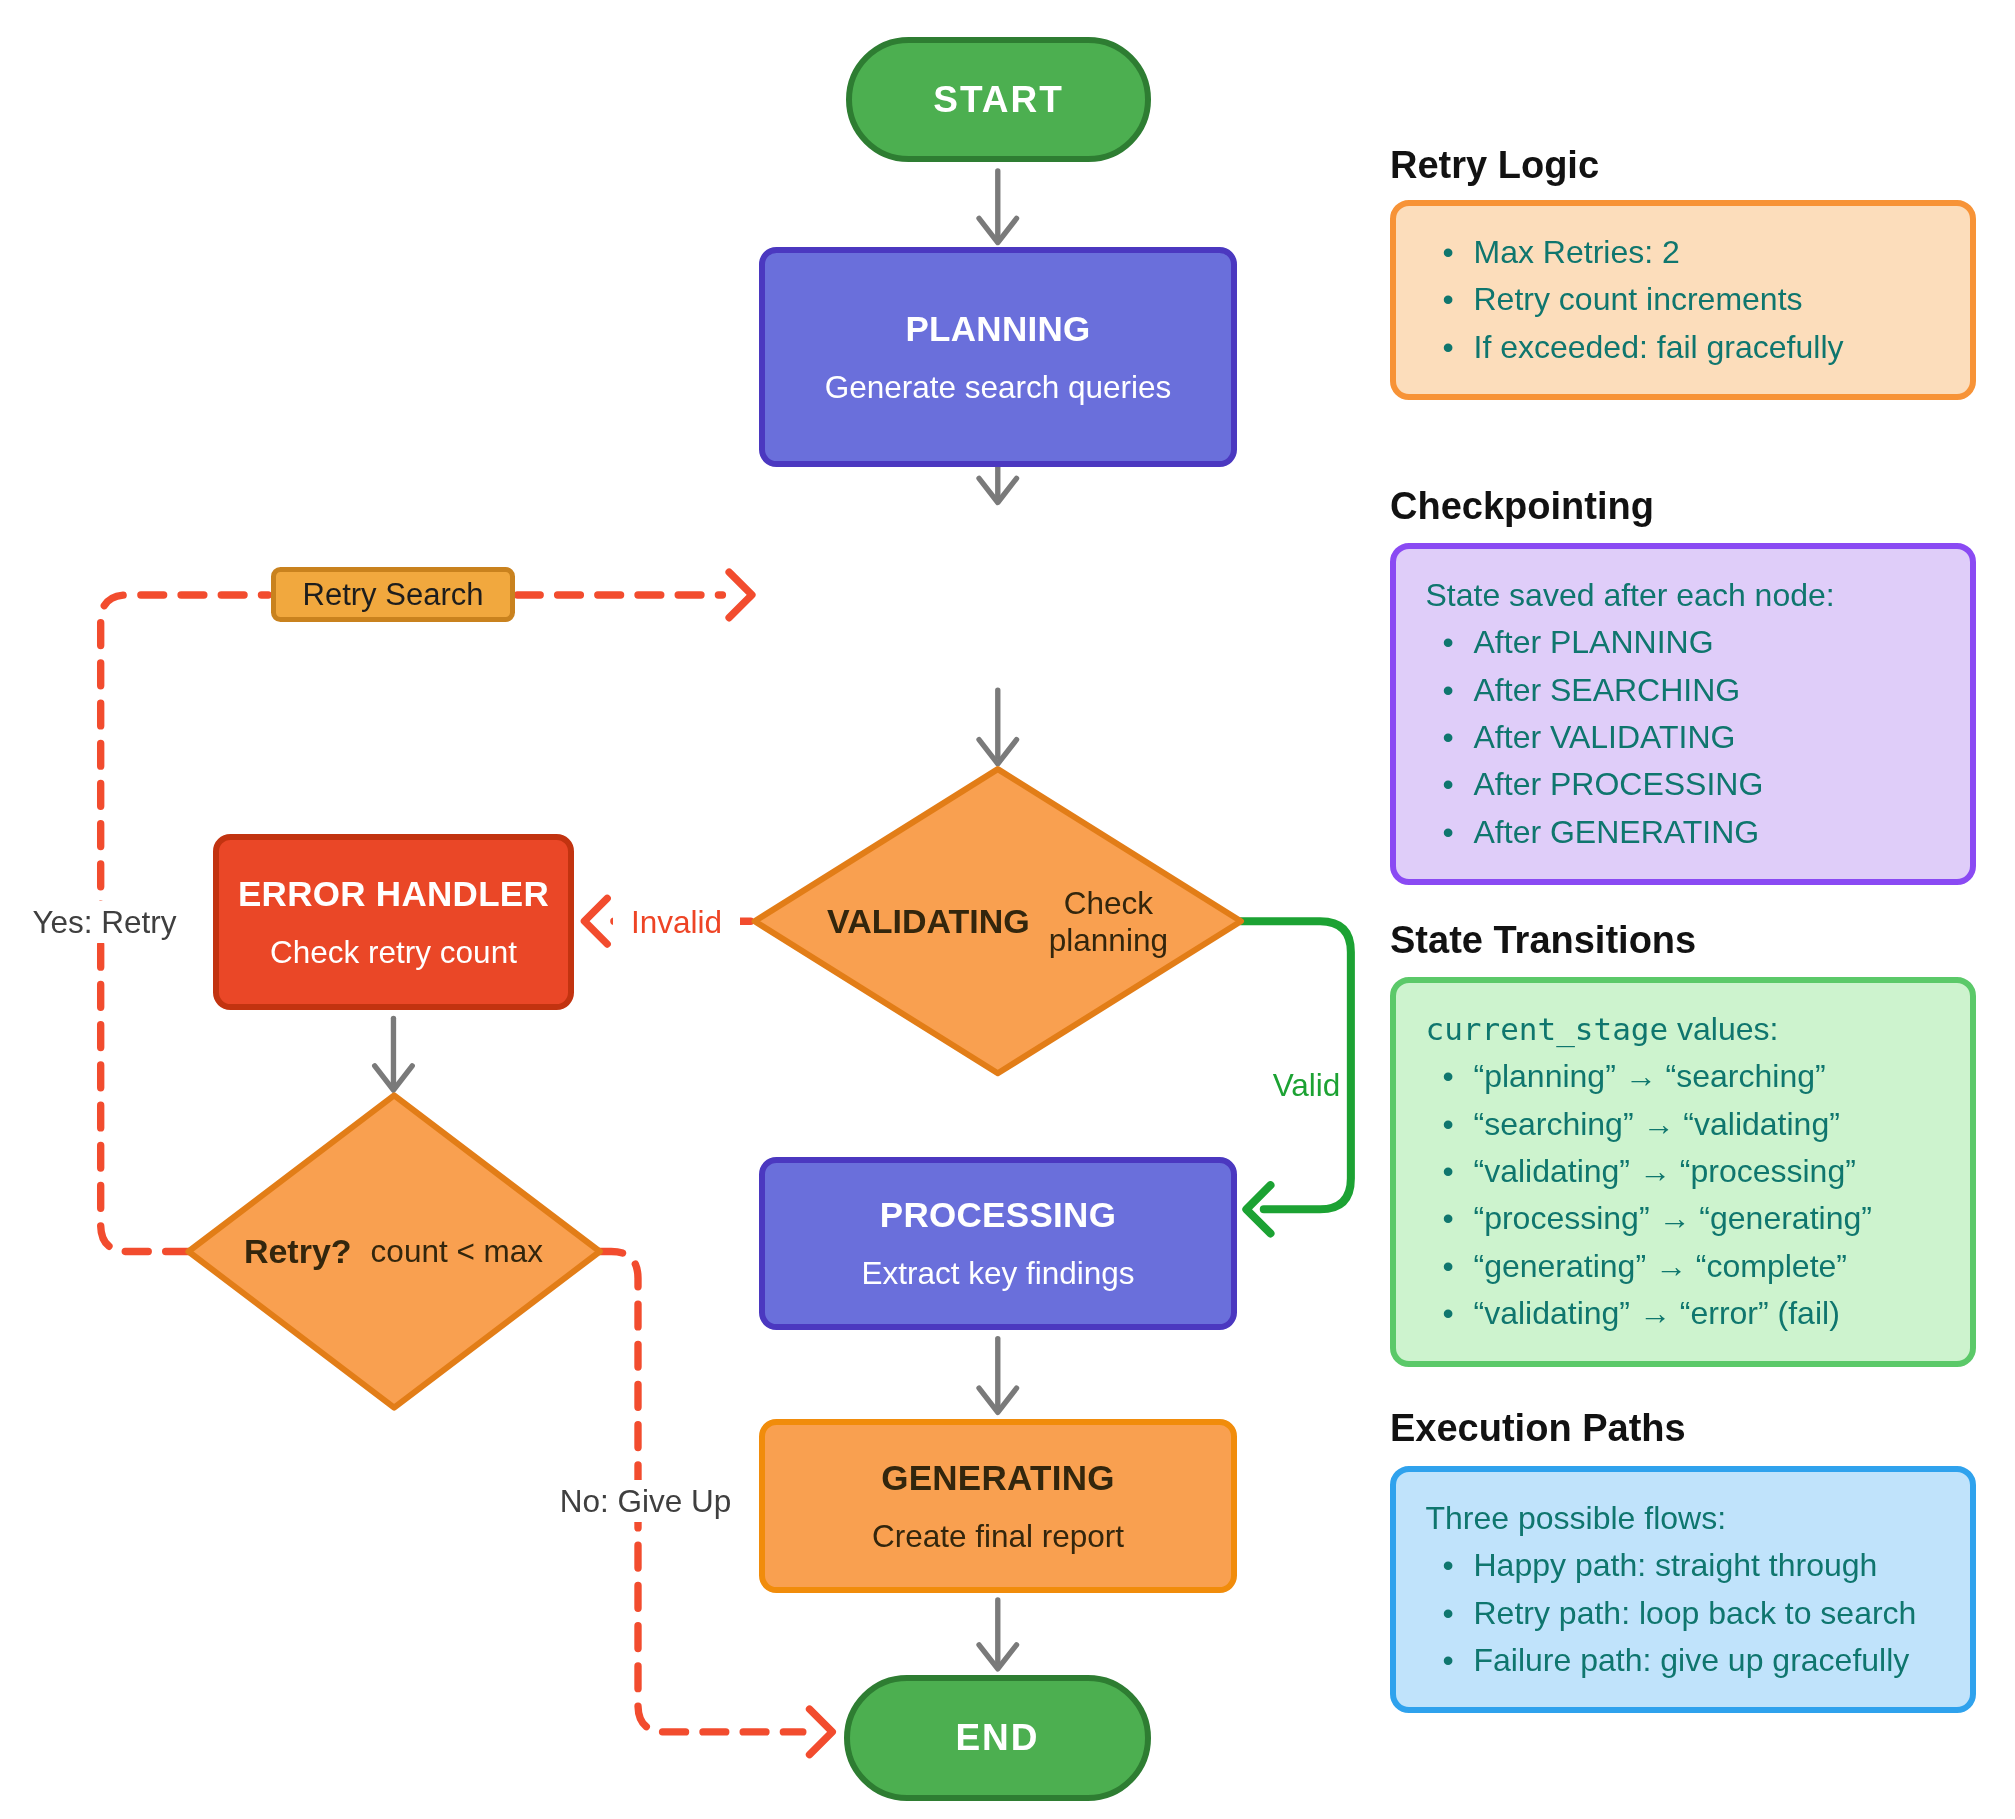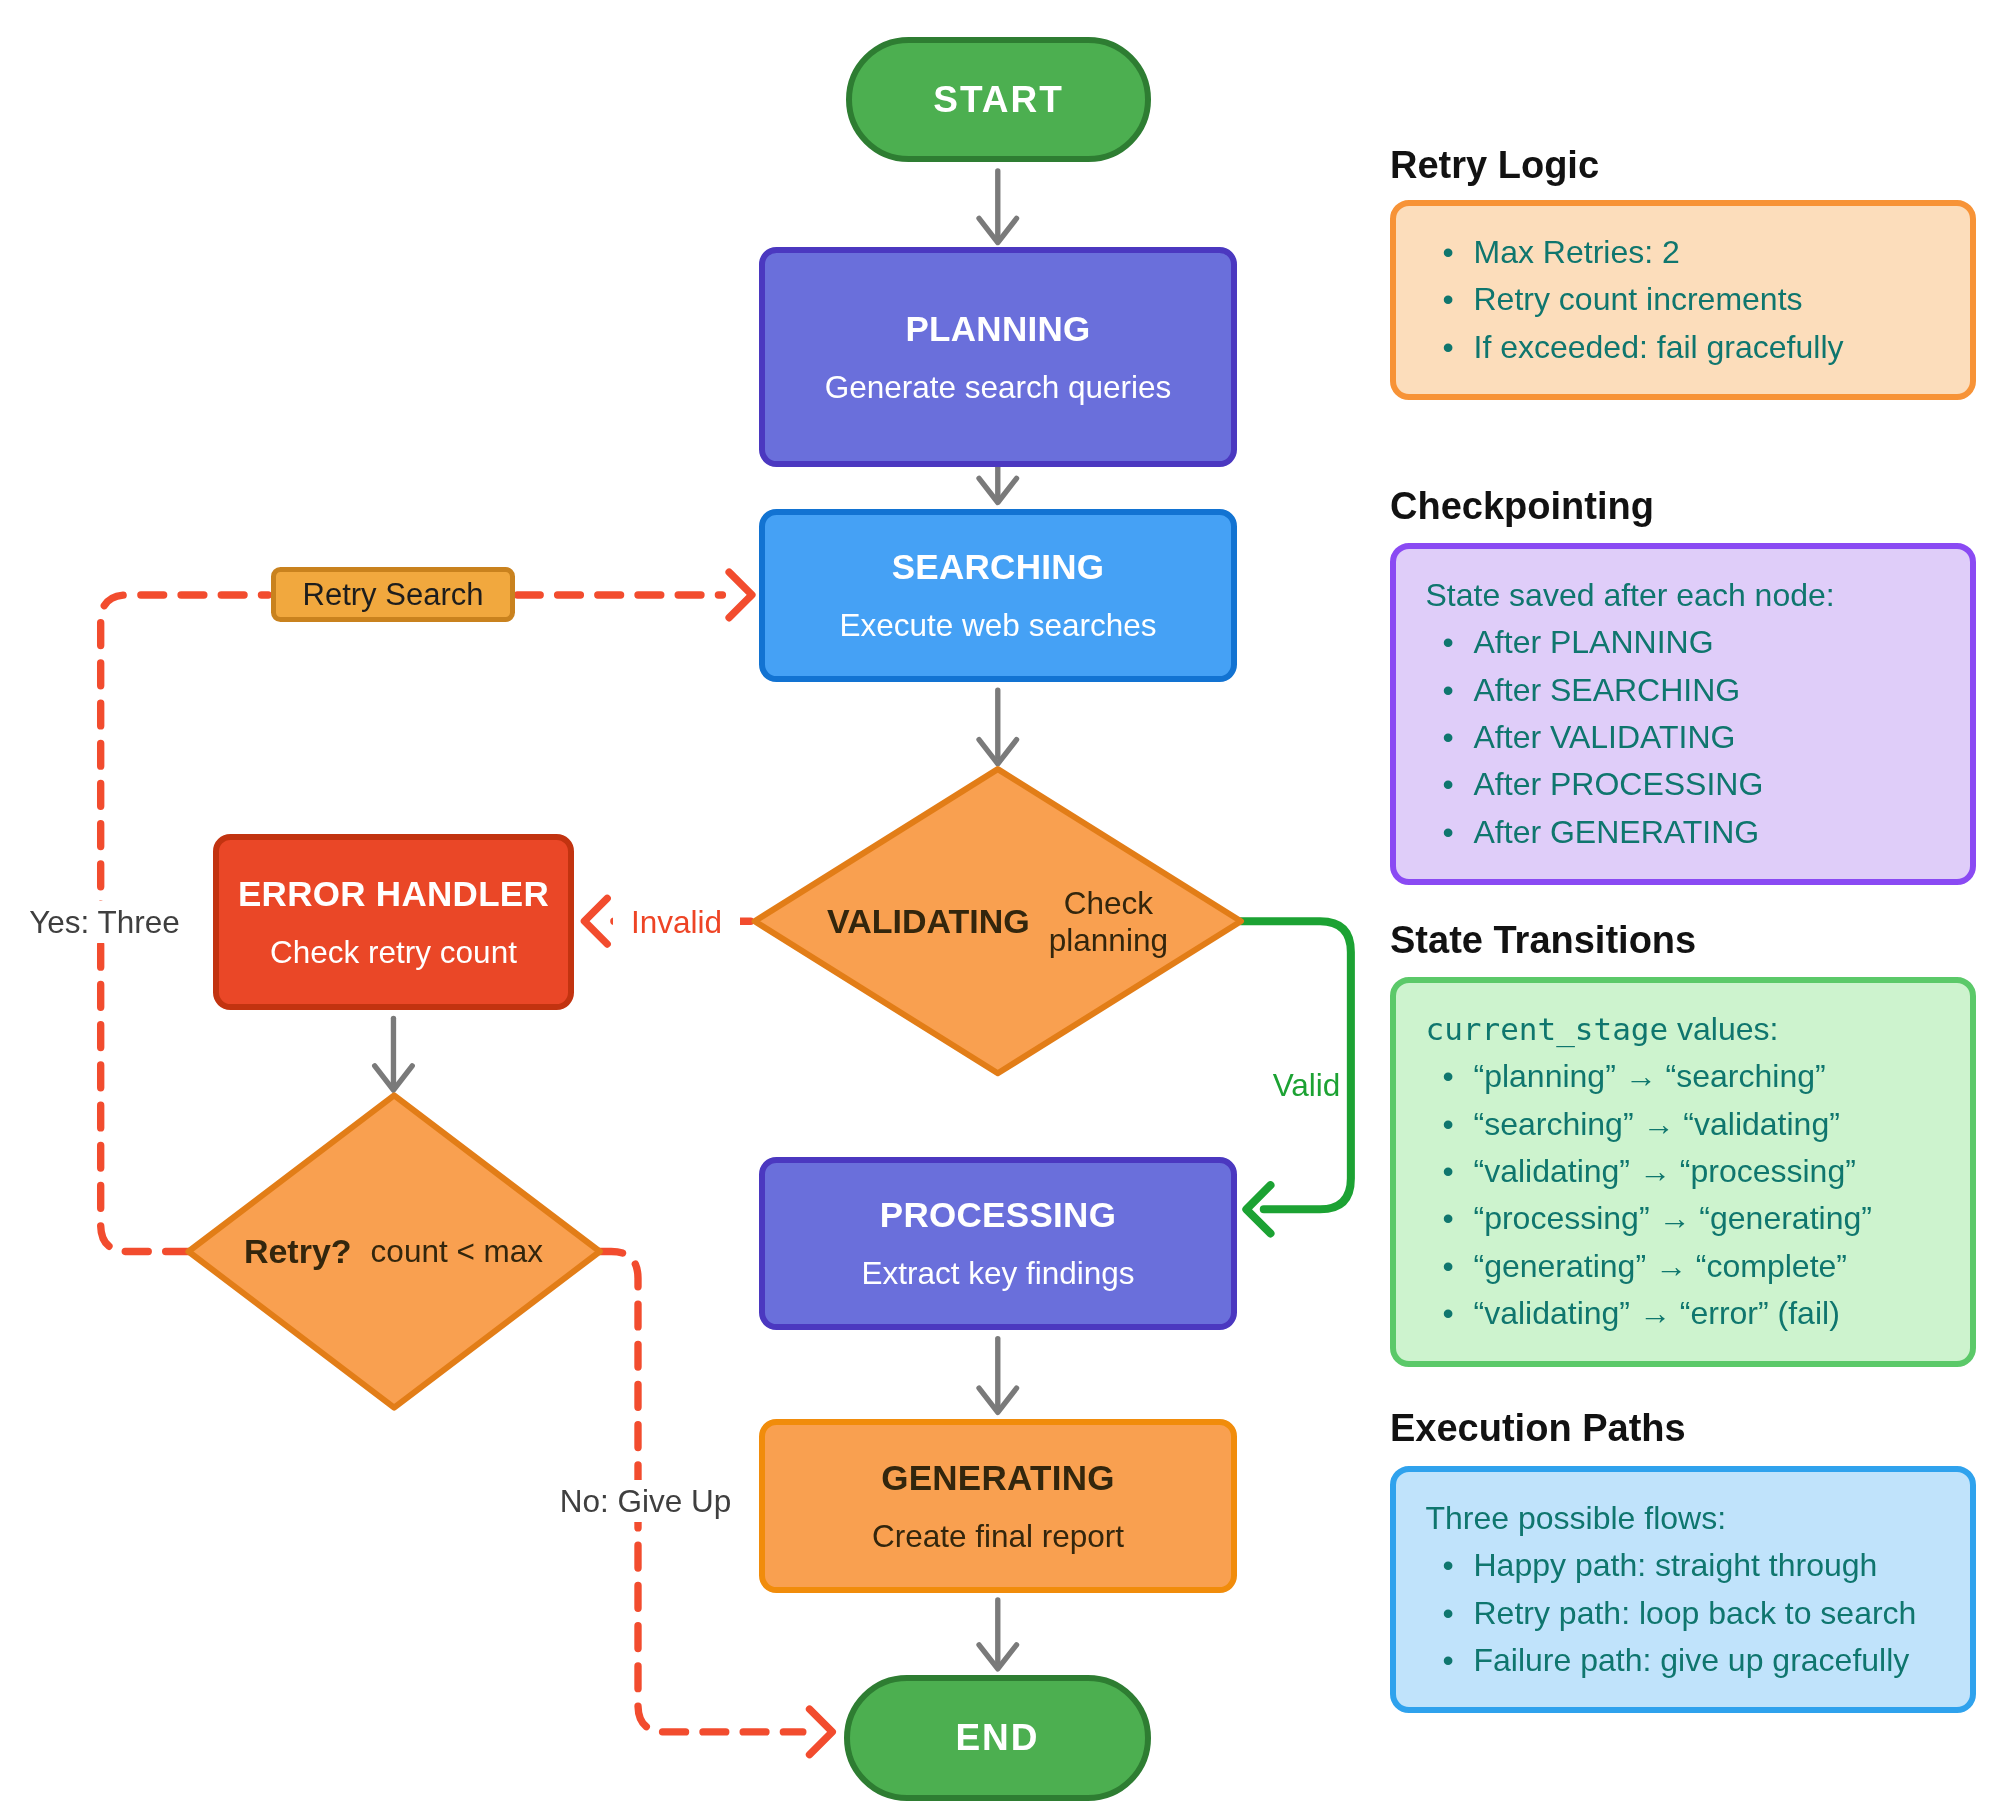--- a/index.html
+++ b/index.html
@@ -122,24 +122,20 @@
 
   <div class="node pill green" style="left:846px;top:37px;width:305px;height:125px">
     <div class="nt">START</div>
   </div>
 
   <div class="node purple" style="left:759px;top:247px;width:478px;height:220px">
     <div class="nt">PLANNING</div>
     <div class="ns">Generate search queries</div>
   </div>
 
-  <div class="node blue" style="left:759px;top:509px;width:478px;height:173px">
-    <div class="nt">SEARCHING</div>
-    <div class="ns">Execute web searches</div>
-  </div>
 
   <div class="dtext" style="left:830px;top:843px;width:335px;height:157px">
     <div class="nt">VALIDATING</div>
     <div class="ns">Check planning</div>
   </div>
 
   <div class="node redbox" style="left:213px;top:834px;width:361px;height:176px">
     <div class="nt">ERROR HANDLER</div>
     <div class="ns">Check retry count</div>
   </div>
@@ -158,21 +154,21 @@
     <div class="nt">GENERATING</div>
     <div class="ns">Create final report</div>
   </div>
 
   <div class="node pill green" style="left:844px;top:1675px;width:307px;height:126px">
     <div class="nt">END</div>
   </div>
 
   <div class="retry-chip" style="left:271px;top:567px;width:244px;height:55px">Retry Search</div>
 
-  <div class="edge-label mask" style="left:4px;top:901px;width:201px">Yes: Three</div>
+  <div class="edge-label mask" style="left:4px;top:901px;width:201px">Yes: Retry</div>
 
   <div class="edge-label mask invalid" style="left:613px;top:901px;width:127px">Invalid</div>
 
   <div class="edge-label validl" style="left:1246px;top:1067px;width:121px">Valid</div>
 
   <div class="edge-label mask" style="left:535px;top:1480px;width:221px">No: Give Up</div>
 
   <div class="side-title" style="left:1390px;top:144px">Retry Logic</div>
   <div class="panel p0" style="left:1390px;top:200px">
     <ul>

